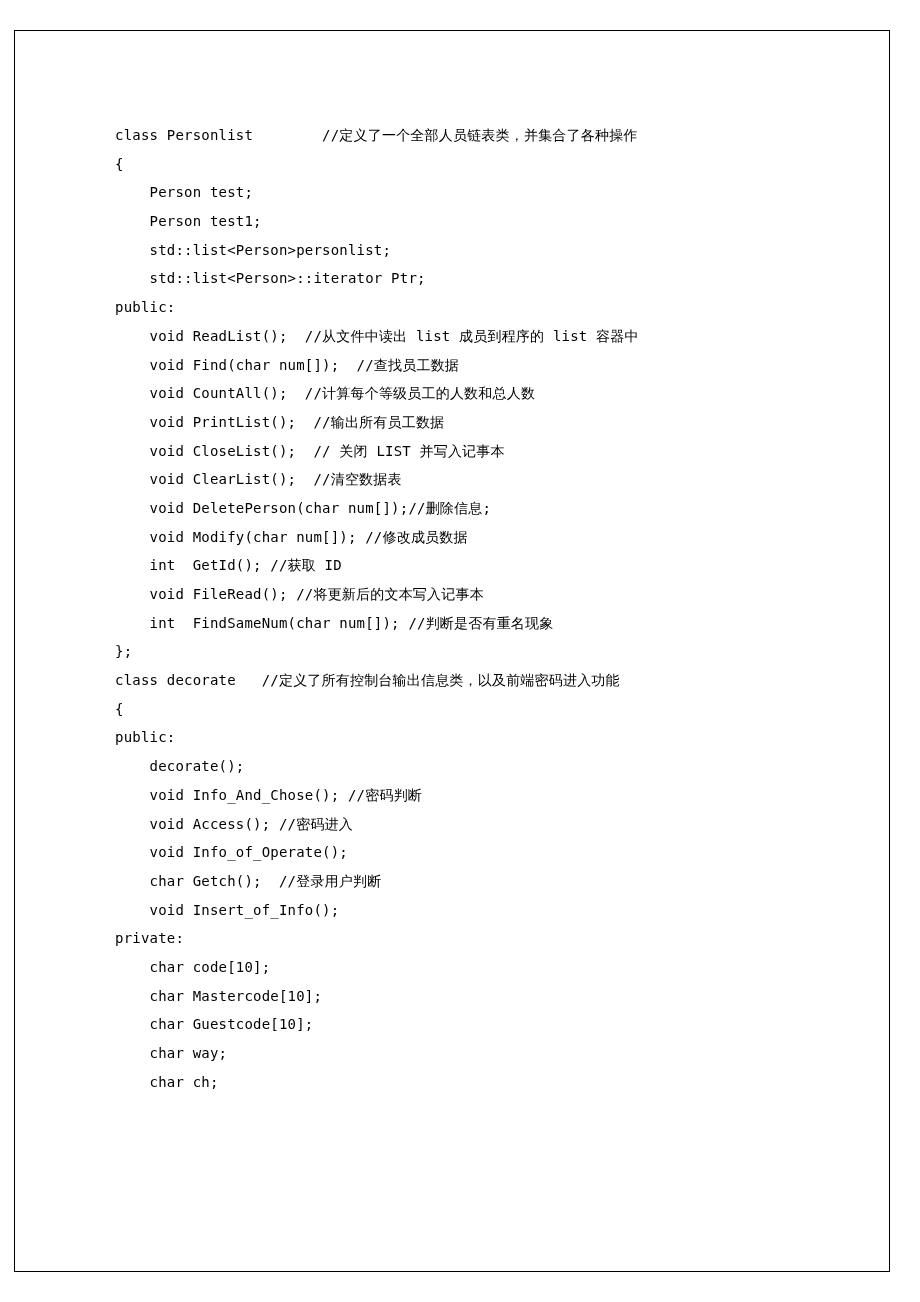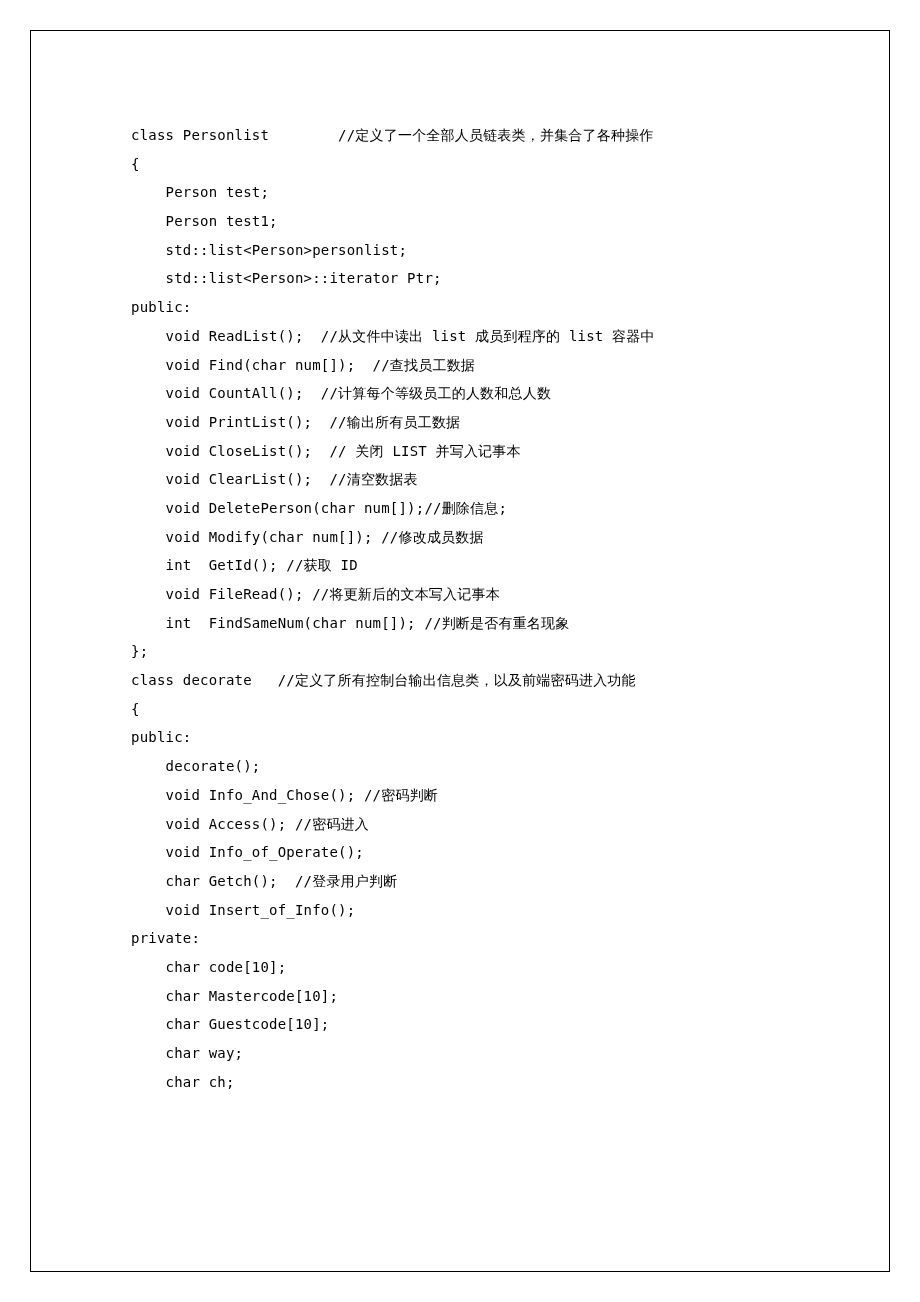--- a/index.html
+++ b/index.html
@@ -5,21 +5,21 @@
   html, body {
     margin: 0;
     padding: 0;
     background: #ffffff;
     width: 920px;
   }
   .page {
     box-sizing: border-box;
     width: 920px;
     min-height: 1302px;
-    padding: 30px 30px 30px 30px;
+    padding: 30px 30px 30px 14px;
     background: #ffffff;
   }
   .frame {
     box-sizing: border-box;
     width: 100%;
     min-height: 1242px;
     border: 1px solid #000000;
     padding: 90px 100px 60px 100px;
   }
   pre.code {

